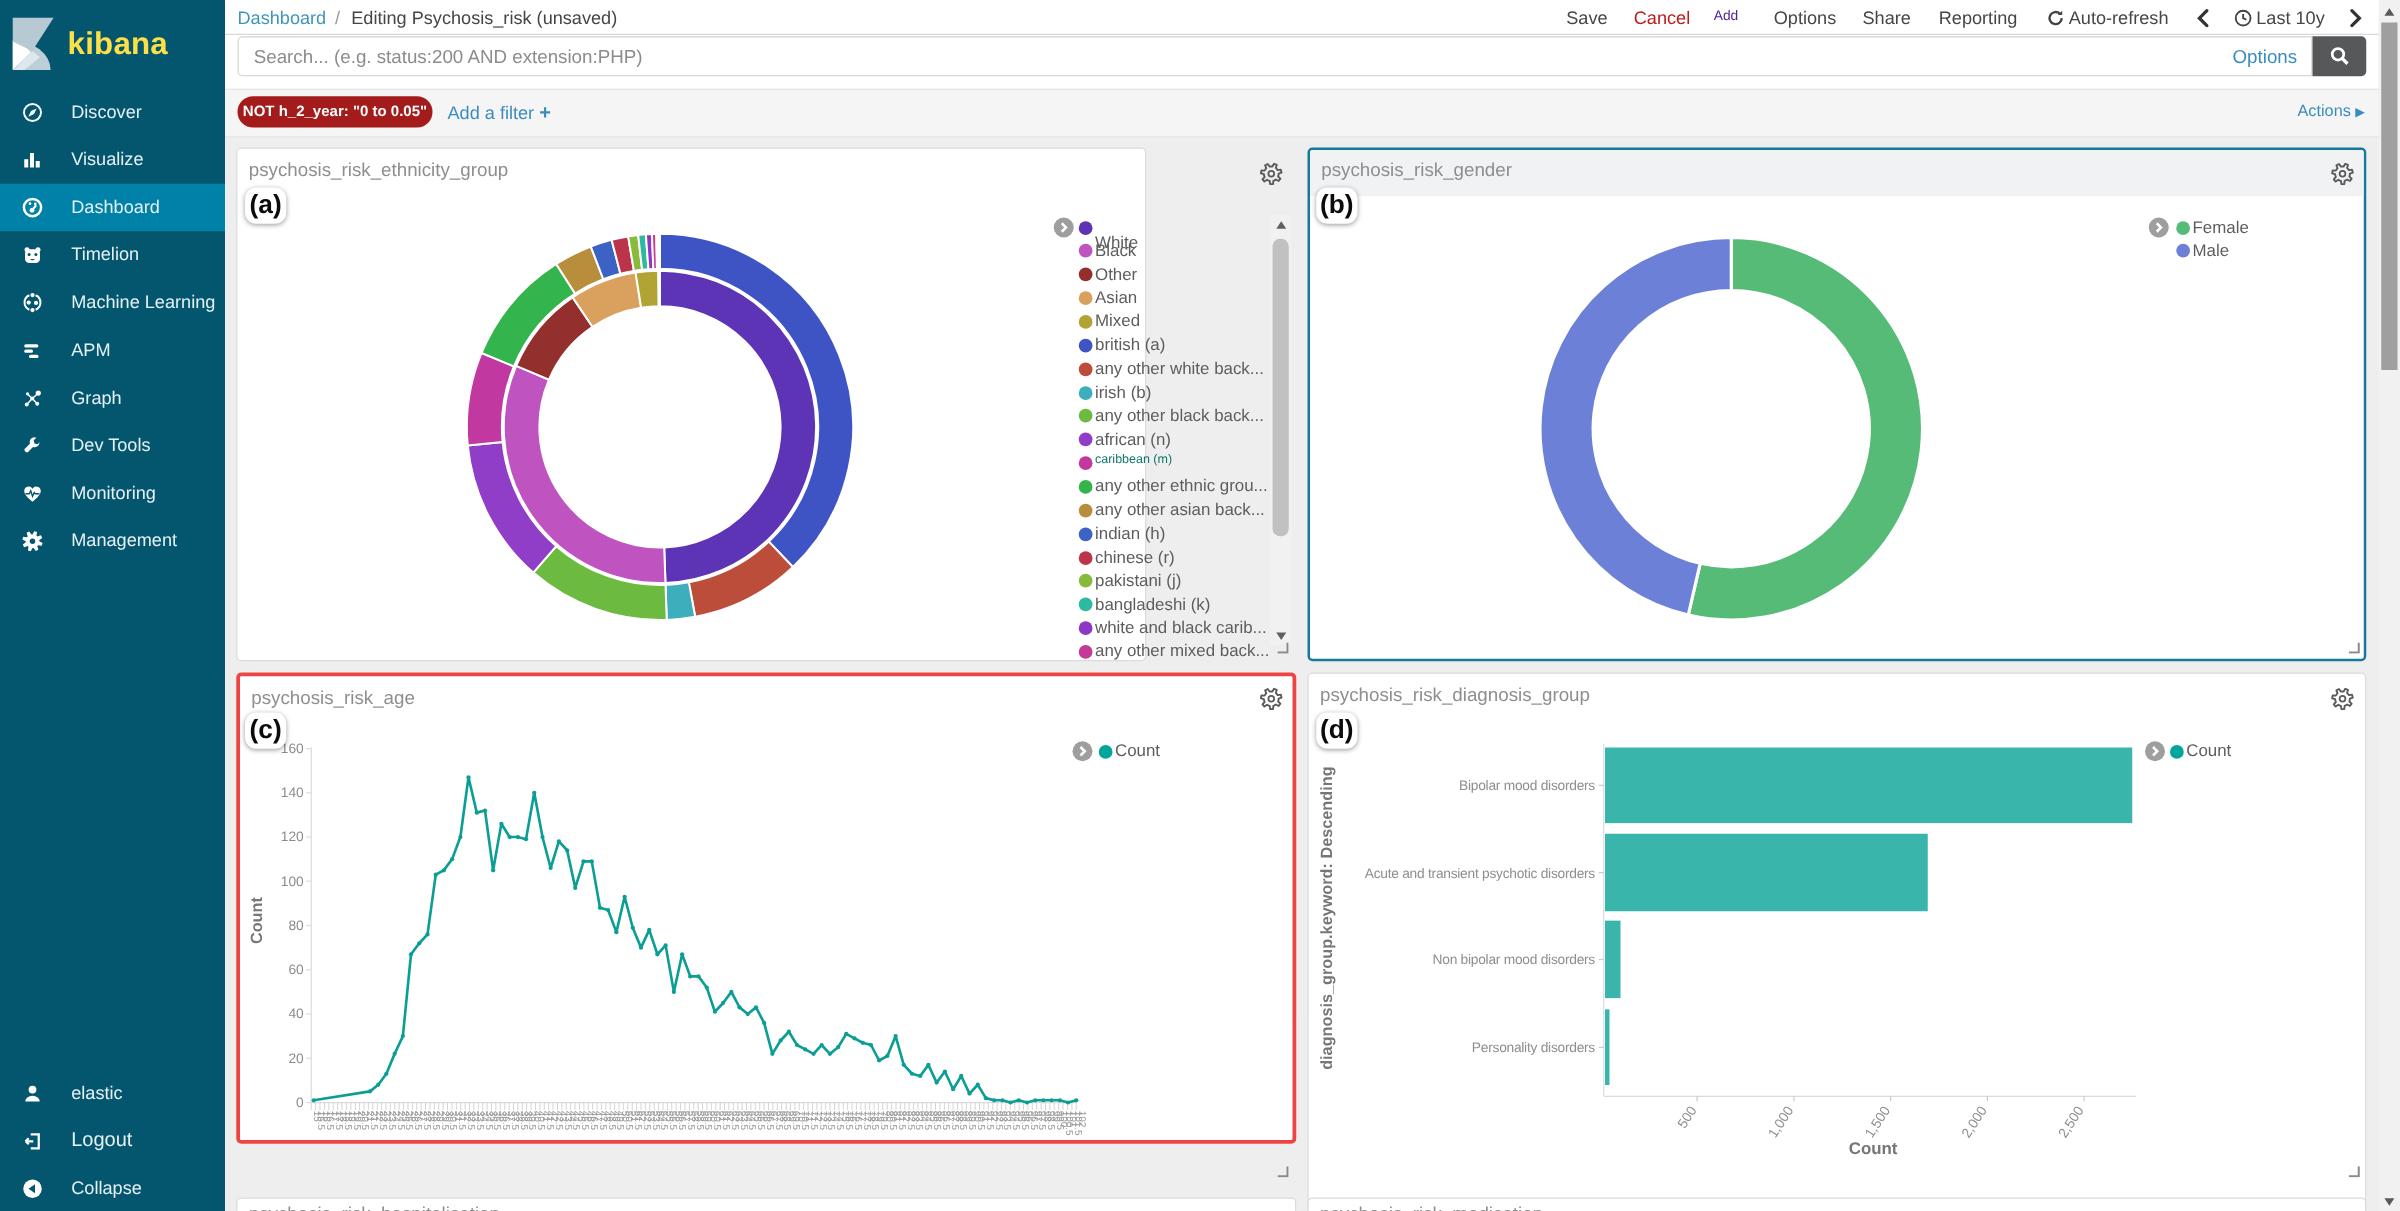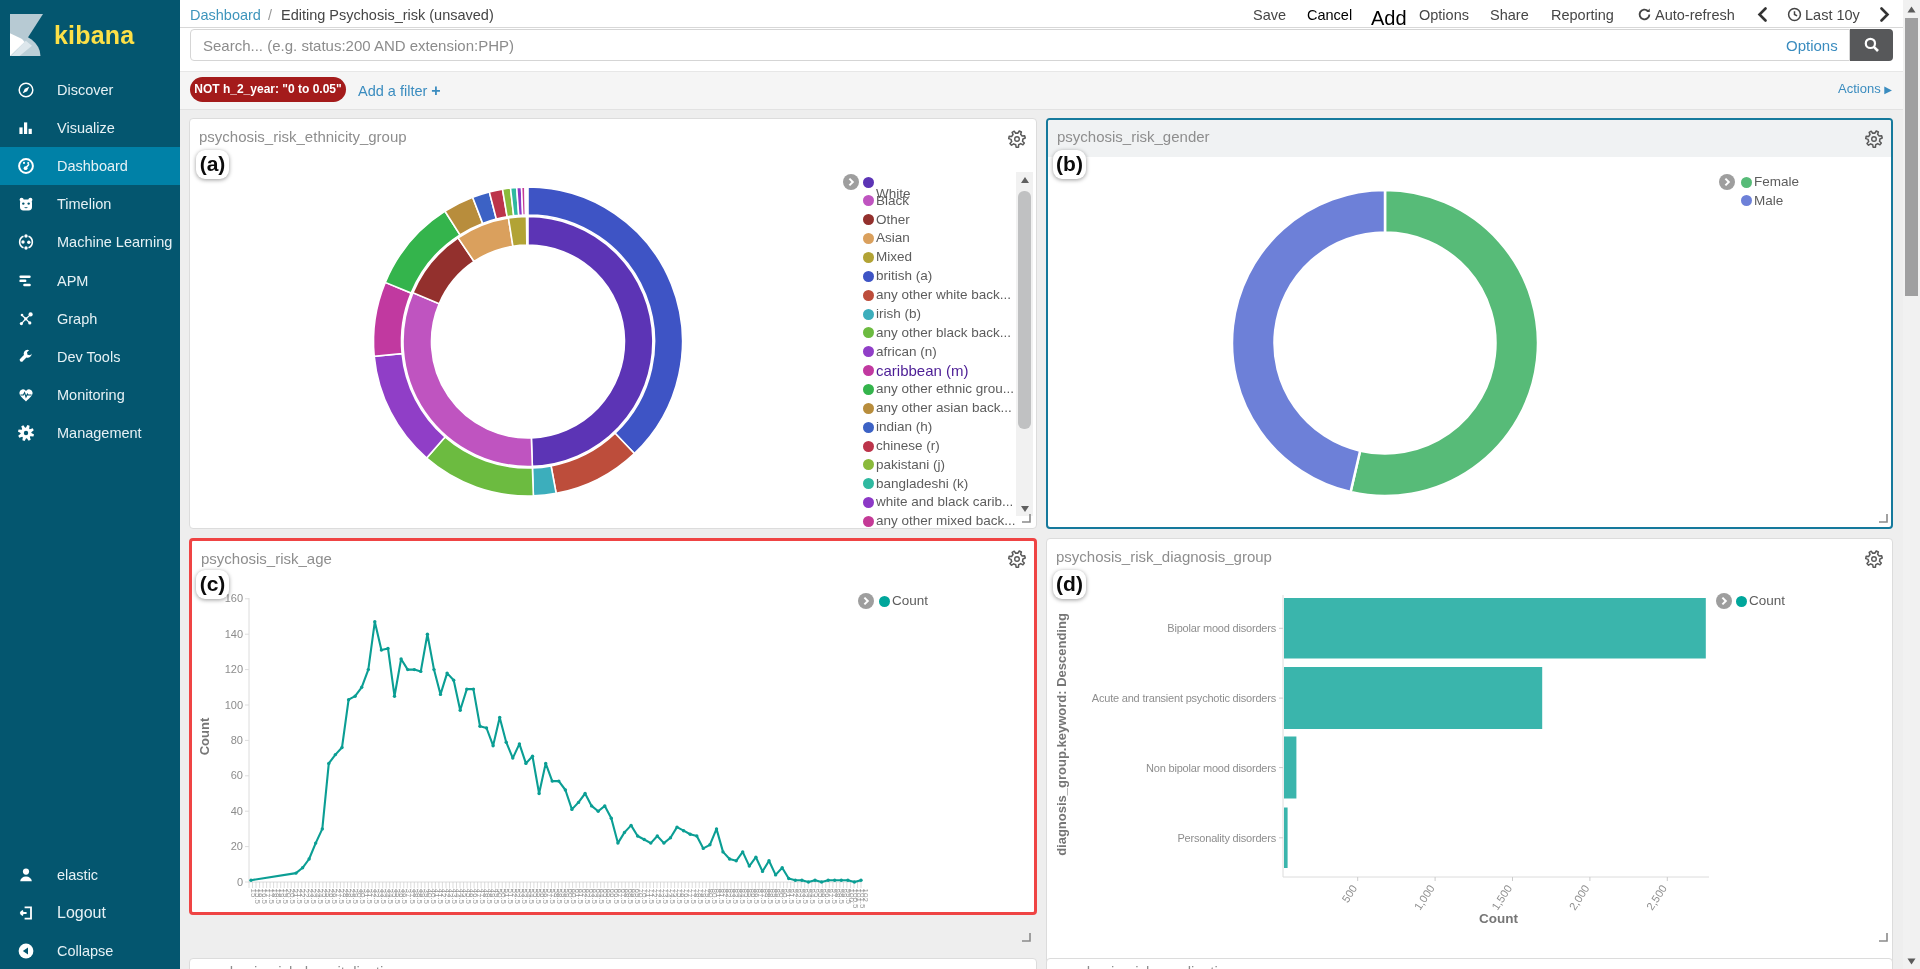--- a/index.html
+++ b/index.html
@@ -98,22 +98,22 @@
       <path d="M11,5.4 L11,12.6 L5.8,9 Z" fill="#04566f"></path>
     </svg>
     <span style="position:absolute;left:57px;top:942px;font-size:14.5px;color:#e6f1f5;line-height:18px">Collapse</span>
 </div>
 
 <div class="abs" style="left:180px;top:0;width:1723px;height:28px;background:#fff;border-bottom:1px solid #d8d8d8"></div>
 <span class="abs" style="left:190px;top:7px;font-size:14.5px;color:#3e95bc">Dashboard</span>
 <span class="abs" style="left:268px;top:7px;font-size:14.5px;color:#999">/</span>
 <span class="abs" style="left:281px;top:7px;font-size:14.5px;color:#454545">Editing Psychosis_risk (unsaved)</span>
 <span class="abs" style="left:1253px;top:7px;font-size:14.5px;color:#464646">Save</span>
-<span class="abs" style="left:1307px;top:7px;font-size:14.5px;color:#000000">Cancel</span>
-<span class="abs" style="left:1371px;top:7px;font-size:20px;color:#000000">Add</span>
+<span class="abs" style="left:1307px;top:7px;font-size:14.5px;color:#b91c1c">Cancel</span>
+<span class="abs" style="left:1371px;top:7px;font-size:11px;color:#4c1d95">Add</span>
 <span class="abs" style="left:1419px;top:7px;font-size:14.5px;color:#464646">Options</span>
 <span class="abs" style="left:1490px;top:7px;font-size:14.5px;color:#464646">Share</span>
 <span class="abs" style="left:1551px;top:7px;font-size:14.5px;color:#464646">Reporting</span>
 <span class="abs" style="left:1637px;top:7px">
     <svg width="15" height="15" viewBox="0 0 16 16" style="vertical-align:-2px">
       <path d="M13.2,8 a5.2,5.2 0 1 1 -1.6,-3.8" fill="none" stroke="#444" stroke-width="2"></path>
       <path d="M13.6,1.6 L13.6,5.4 L9.8,5.4 Z" fill="#444"></path>
     </svg>
   </span>
 <span class="abs" style="left:1655px;top:7px;font-size:14.5px;color:#464646">Auto-refresh</span>
@@ -144,21 +144,21 @@
       <circle cx="7.4" cy="7.4" r="4.6" fill="none" stroke="#fff" stroke-width="2.2"></circle>
       <line x1="10.8" y1="10.8" x2="15" y2="15" stroke="#fff" stroke-width="2.6"></line>
     </svg>
 </div>
 
 <div class="abs" style="left:180px;top:71px;width:1723px;height:39px;background:#f5f5f5;border-top:1px solid #e7e7e7;border-bottom:1px solid #e2e2e2"></div>
 <div class="abs" style="left:190px;top:77px;width:156px;height:25px;background:#a41b1b;border-radius:13px;color:#fff;font-size:12px;font-weight:bold;text-align:center;line-height:25px;white-space:nowrap">NOT h_2_year: "0 to 0.05"</div>
 <span class="abs" style="left:358px;top:82px;font-size:14.5px;color:#3a8cbf">Add a filter <b style="font-size:16px">+</b></span>
 <span class="abs" style="left:1838px;top:81px;font-size:13px;color:#3a8cbf">Actions <span style="font-size:10px">▶</span></span>
 
-<div class="abs" style="left:189px;top:118px;width:848px;height:411px;background:#fff;border:1px solid #dcdcdc;border-radius:4px;overflow:hidden">
+<div class="abs" style="left:189px;top:118px;width:728px;height:411px;background:#fff;border:1px solid #dcdcdc;border-radius:4px;overflow:hidden">
   <span class="abs" style="left:9px;top:9px;font-size:15px;color:#8e8e8e">psychosis_risk_ethnicity_group</span>
   <svg width="848" height="411" viewBox="0 0 848 411" class="abs" style="left:-1px;top:-1px">
       <path d="M339.00,98.50 A125,125 0 0 1 343.36,348.42 L342.37,319.94 A96.5,96.5 0 0 0 339.00,127.00 Z" fill="#5c34b5" stroke="#fff" stroke-width="1.6"></path>
       <path d="M343.36,348.42 A125,125 0 0 1 223.94,174.66 L250.17,185.79 A96.5,96.5 0 0 0 342.37,319.94 Z" fill="#bf54c0" stroke="#fff" stroke-width="1.6"></path>
       <path d="M223.94,174.66 A125,125 0 0 1 269.10,119.87 L285.04,143.50 A96.5,96.5 0 0 0 250.17,185.79 Z" fill="#93302d" stroke="#fff" stroke-width="1.6"></path>
       <path d="M269.10,119.87 A125,125 0 0 1 319.45,100.04 L323.90,128.19 A96.5,96.5 0 0 0 285.04,143.50 Z" fill="#daa05d" stroke="#fff" stroke-width="1.6"></path>
       <path d="M319.45,100.04 A125,125 0 0 1 337.47,98.51 L337.82,127.01 A96.5,96.5 0 0 0 323.90,128.19 Z" fill="#b2a335" stroke="#fff" stroke-width="1.6"></path>
       <path d="M339.00,69.00 A154.5,154.5 0 0 1 445.35,335.57 L426.08,315.26 A126.5,126.5 0 0 0 339.00,97.00 Z" fill="#3e54c5" stroke="#fff" stroke-width="1.6"></path>
       <path d="M445.35,335.57 A154.5,154.5 0 0 1 367.16,375.41 L362.05,347.88 A126.5,126.5 0 0 0 426.08,315.26 Z" fill="#bd4d3b" stroke="#fff" stroke-width="1.6"></path>
       <path d="M367.16,375.41 A154.5,154.5 0 0 1 344.39,377.91 L343.41,349.92 A126.5,126.5 0 0 0 362.05,347.88 Z" fill="#3caebc" stroke="#fff" stroke-width="1.6"></path>
@@ -200,21 +200,21 @@
     <span style="position:absolute;left:876px;top:268.1000000000001px;font-size:13.5px;color:#5d5d5d;white-space:nowrap">british (a)</span>
     <span style="position:absolute;left:862.5px;top:289.6600000000001px;width:11px;height:11px;border-radius:50%;background:#bd4d3b"></span>
     <span style="position:absolute;left:876px;top:286.9600000000001px;font-size:13.5px;color:#5d5d5d;white-space:nowrap">any other white back...</span>
     <span style="position:absolute;left:862.5px;top:308.5200000000001px;width:11px;height:11px;border-radius:50%;background:#3caebc"></span>
     <span style="position:absolute;left:876px;top:305.8200000000001px;font-size:13.5px;color:#5d5d5d;white-space:nowrap">irish (b)</span>
     <span style="position:absolute;left:862.5px;top:327.3800000000001px;width:11px;height:11px;border-radius:50%;background:#6cbb40"></span>
     <span style="position:absolute;left:876px;top:324.6800000000001px;font-size:13.5px;color:#5d5d5d;white-space:nowrap">any other black back...</span>
     <span style="position:absolute;left:862.5px;top:346.2400000000001px;width:11px;height:11px;border-radius:50%;background:#903ec7"></span>
     <span style="position:absolute;left:876px;top:343.54000000000013px;font-size:13.5px;color:#5d5d5d;white-space:nowrap">african (n)</span>
     <span style="position:absolute;left:862.5px;top:365.10000000000014px;width:11px;height:11px;border-radius:50%;background:#c139a0"></span>
-    <span style="position:absolute;left:876px;top:362.40000000000015px;font-size:15px;color:#4c1d95;white-space:nowrap">caribbean (m)</span>
+    <span style="position:absolute;left:876px;top:362.40000000000015px;font-size:10px;color:#0f766e;white-space:nowrap">caribbean (m)</span>
     <span style="position:absolute;left:862.5px;top:383.96000000000015px;width:11px;height:11px;border-radius:50%;background:#34b44c"></span>
     <span style="position:absolute;left:876px;top:381.26000000000016px;font-size:13.5px;color:#5d5d5d;white-space:nowrap">any other ethnic grou...</span>
     <span style="position:absolute;left:862.5px;top:402.82000000000016px;width:11px;height:11px;border-radius:50%;background:#b88d3c"></span>
     <span style="position:absolute;left:876px;top:400.1200000000002px;font-size:13.5px;color:#5d5d5d;white-space:nowrap">any other asian back...</span>
     <span style="position:absolute;left:862.5px;top:421.6800000000002px;width:11px;height:11px;border-radius:50%;background:#3c62c5"></span>
     <span style="position:absolute;left:876px;top:418.9800000000002px;font-size:13.5px;color:#5d5d5d;white-space:nowrap">indian (h)</span>
     <span style="position:absolute;left:862.5px;top:440.5400000000002px;width:11px;height:11px;border-radius:50%;background:#bc344a"></span>
     <span style="position:absolute;left:876px;top:437.8400000000002px;font-size:13.5px;color:#5d5d5d;white-space:nowrap">chinese (r)</span>
     <span style="position:absolute;left:862.5px;top:459.4000000000002px;width:11px;height:11px;border-radius:50%;background:#8aba3b"></span>
     <span style="position:absolute;left:876px;top:456.7000000000002px;font-size:13.5px;color:#5d5d5d;white-space:nowrap">pakistani (j)</span>

